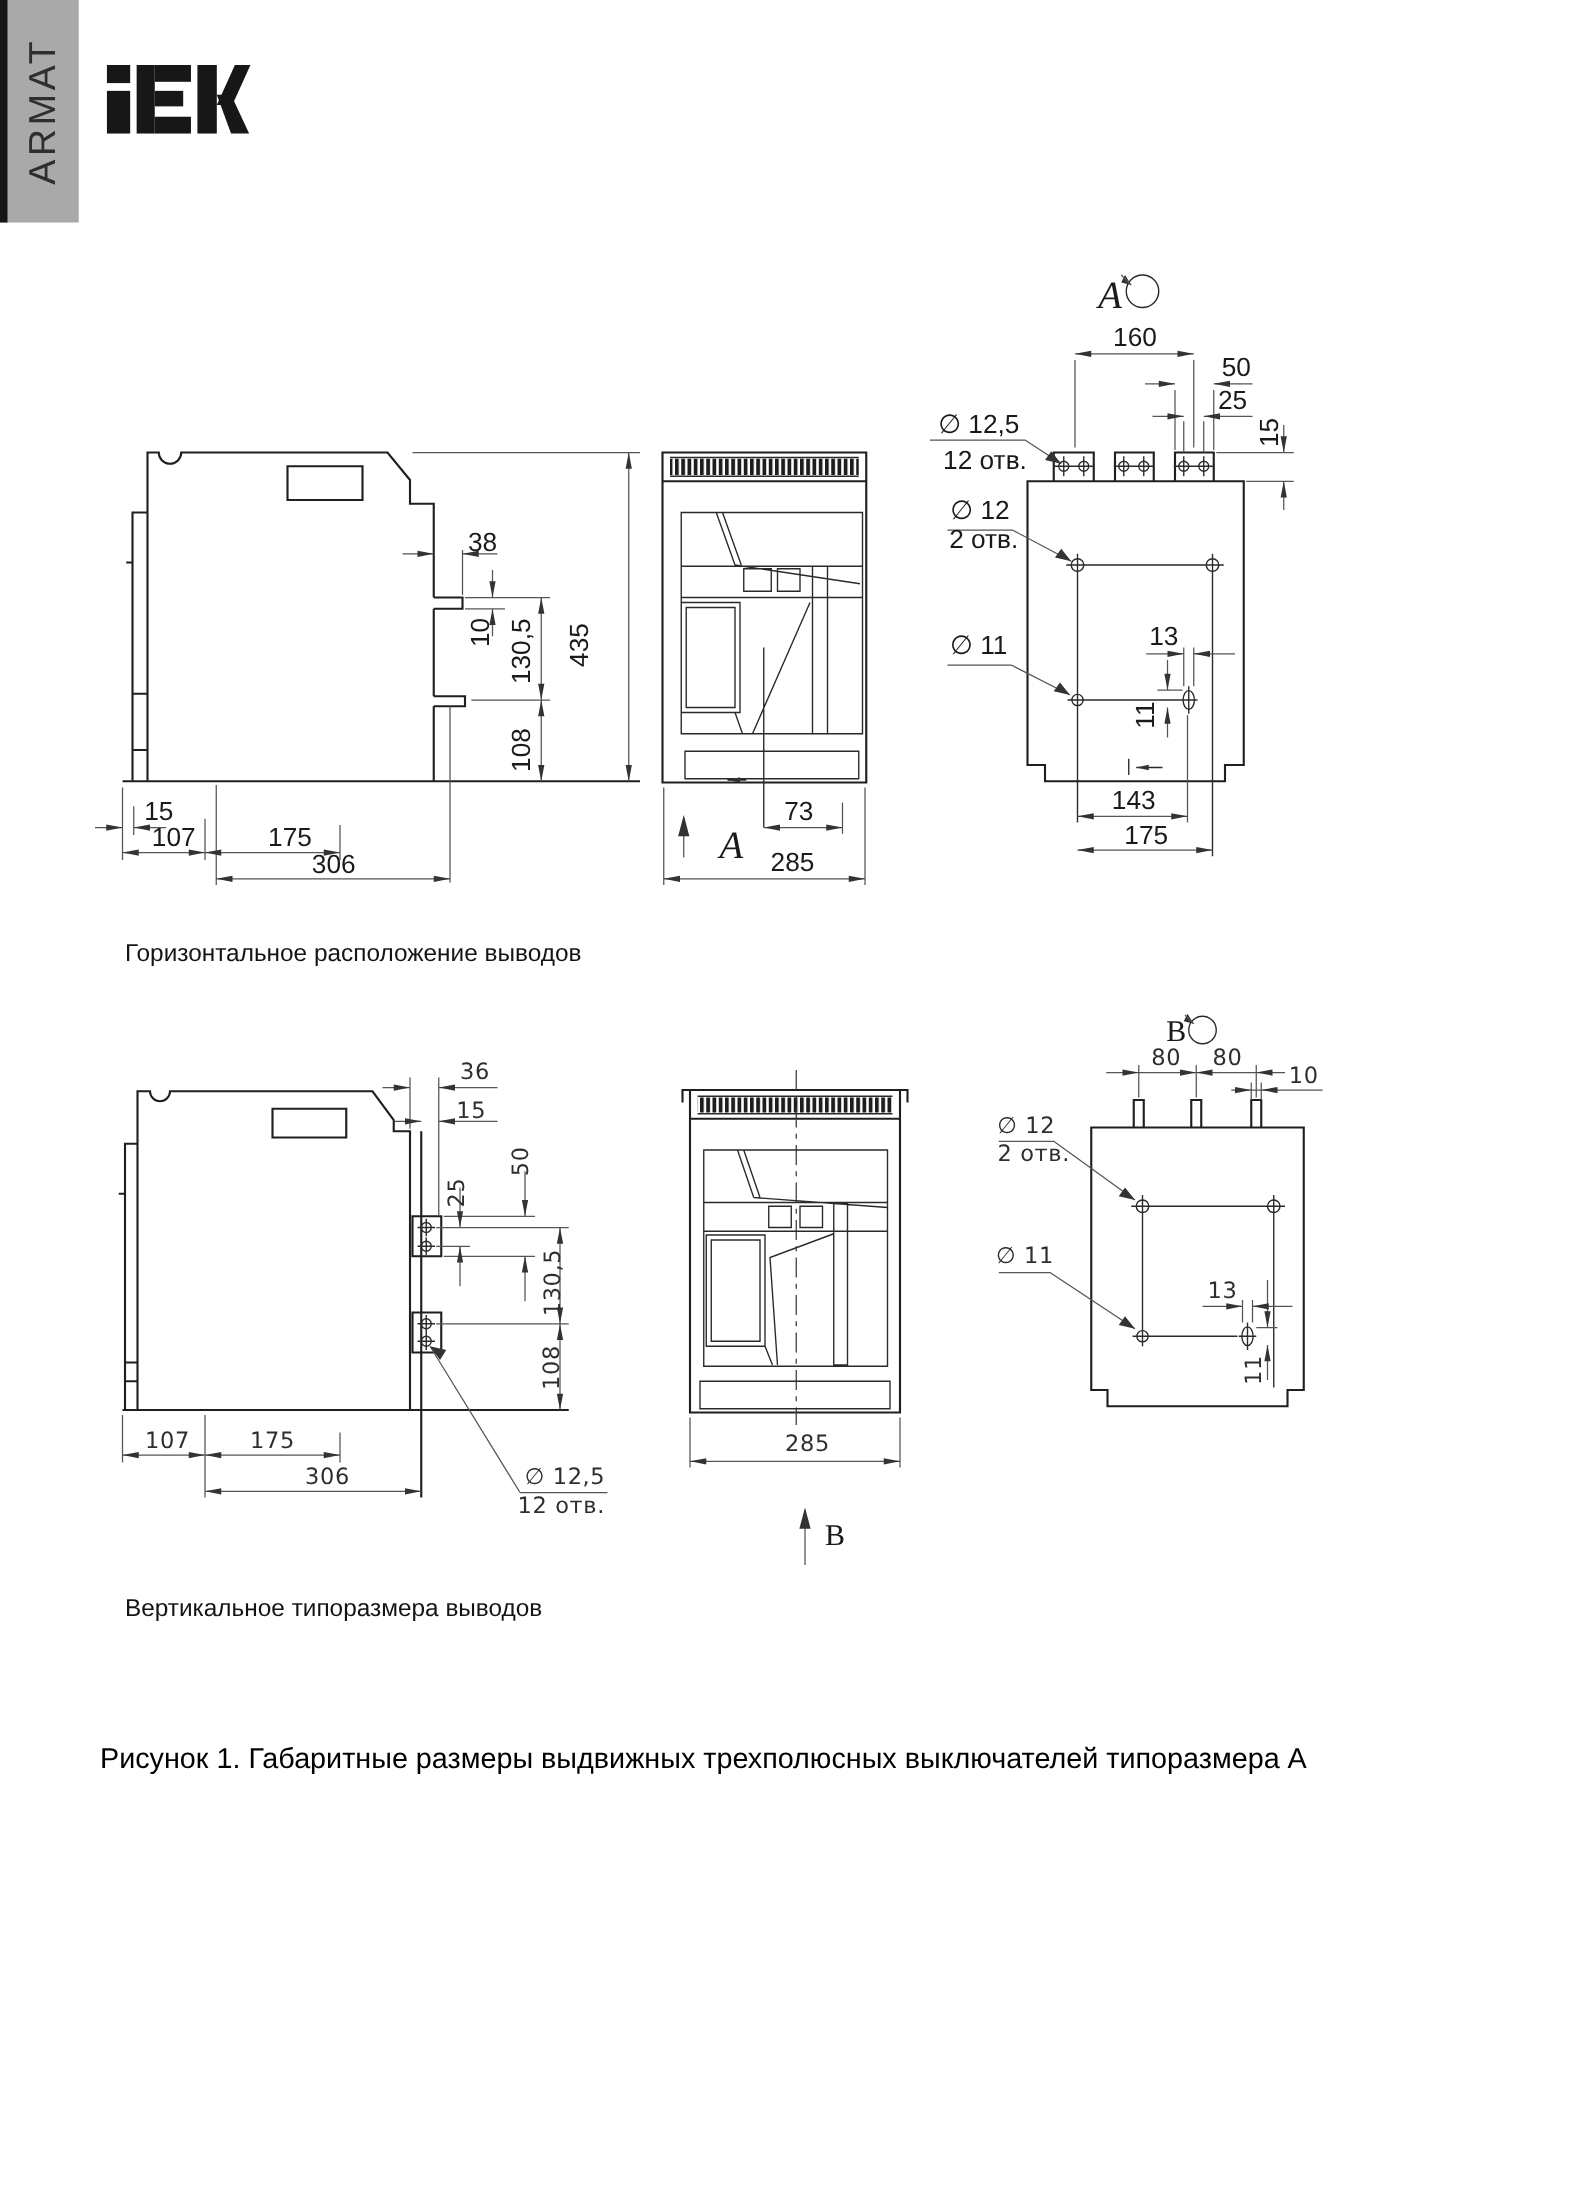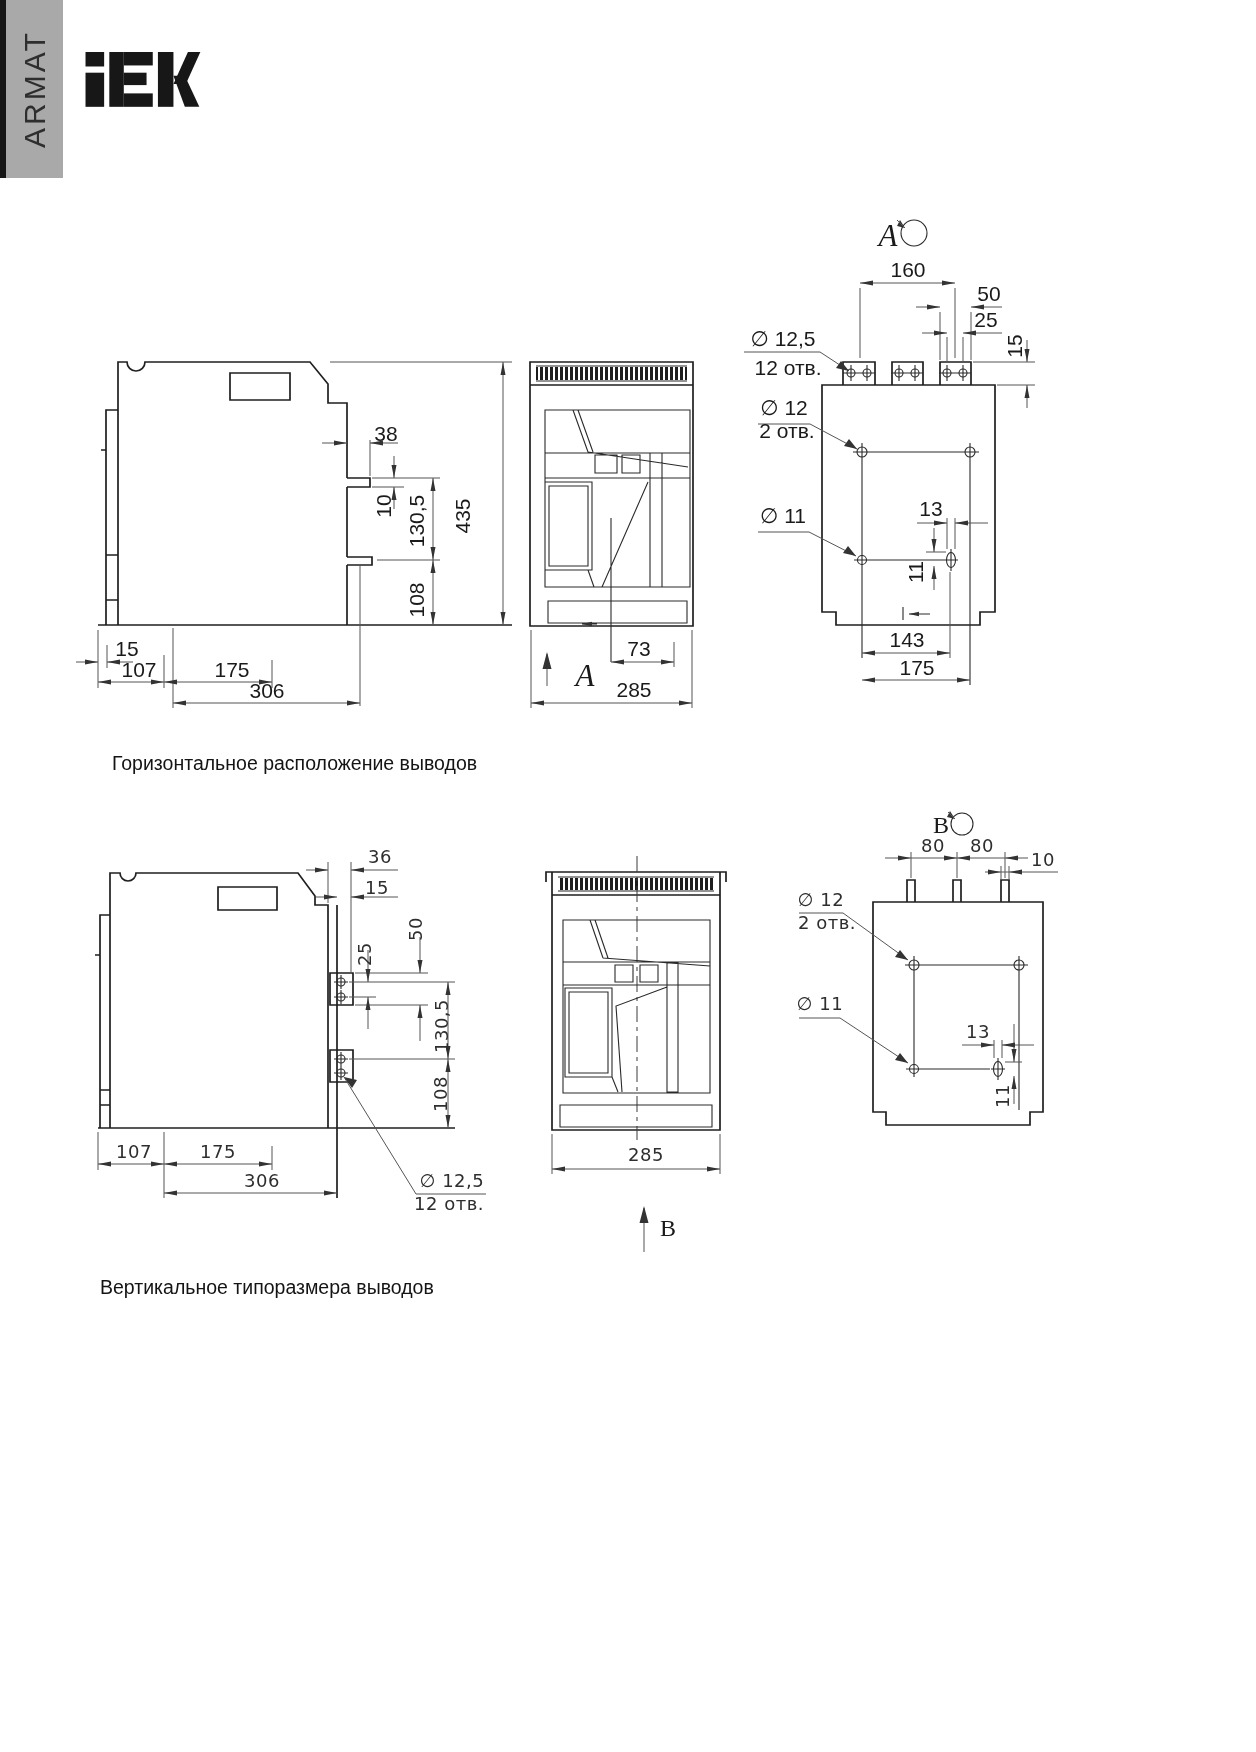--- a/index.html
+++ b/index.html
@@ -264,16 +264,17 @@
       <text class="t2 mid" x="982" y="852">80</text>
       <text class="t2 mid" x="1043" y="866">10</text>
       <text class="t2 mid" x="821" y="906">∅ 12</text>
       <text class="t2 mid" x="827" y="929">2 отв.</text>
       <text class="t2 mid" x="820" y="1010">∅ 11</text>
       <text class="t2 mid" x="978" y="1038">13</text>
       <text class="t2 mid" transform="translate(1009,1096) rotate(-90)">11</text>
     </g>
   </svg>
 
-  <div class="cap" style="left:112px;top:752px;">Горизонтальное расположение выводов</div>
+  <div class="cap" style="left:100px;top:752px;">Горизонтальное расположение выводов</div>
   <div class="cap" style="left:100px;top:1276px;">Вертикальное типоразмера выводов</div>
+  <div class="figcap" style="left:80px;top:1393px;">Рисунок 1. Габаритные размеры выдвижных трехполюсных выключателей типоразмера А</div>
 
 </div>
 
 </body></html>

